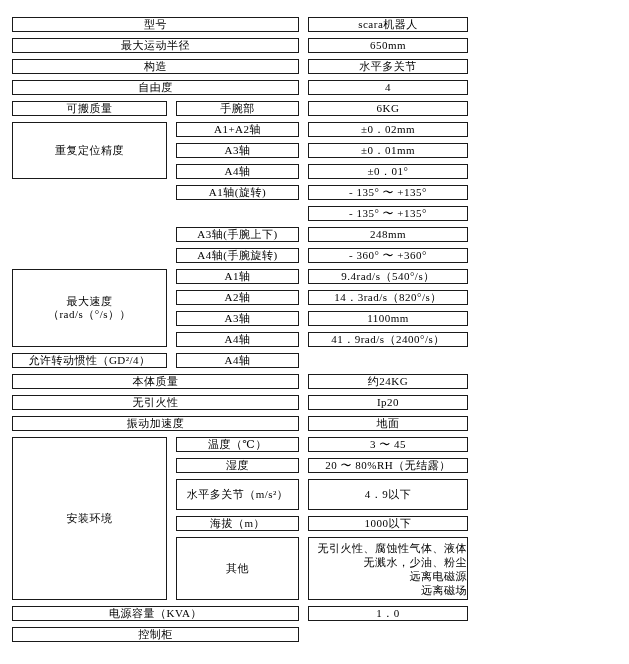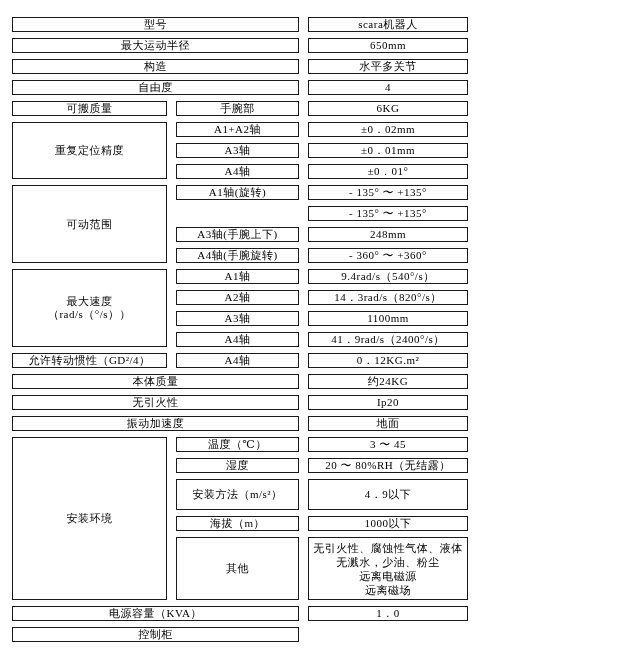--- a/index.html
+++ b/index.html
@@ -30,21 +30,21 @@
     align-items: center;
     justify-content: center;
     text-align: center;
     font-size: 11px;
     line-height: 13px;
     letter-spacing: 0.5px;
     overflow: hidden;
     white-space: nowrap;
   }
   .c .ln { display: block; }
-  .multiline { white-space: normal; line-height: 14px; }
+  .multiline { white-space: normal; line-height: 14px; align-items: flex-end; }
 </style>
 </head>
 <body>
 
 <div class="spec-table">
 
   <div class="c" style="grid-area:1/1/2/3">型号</div>
   <div class="c" style="grid-area:1/3/2/4">scara机器人</div>
 
   <div class="c" style="grid-area:2/1/3/3">最大运动半径</div>
@@ -61,21 +61,20 @@
   <div class="c" style="grid-area:5/3/6/4">6KG</div>
 
   <div class="c" style="grid-area:6/1/9/2">重复定位精度</div>
   <div class="c" style="grid-area:6/2/7/3">A1+A2轴</div>
   <div class="c" style="grid-area:6/3/7/4">±0．02mm</div>
   <div class="c" style="grid-area:7/2/8/3">A3轴</div>
   <div class="c" style="grid-area:7/3/8/4">±0．01mm</div>
   <div class="c" style="grid-area:8/2/9/3">A4轴</div>
   <div class="c" style="grid-area:8/3/9/4">±0．01°</div>
 
-  <div class="c" style="grid-area:9/1/13/2">可动范围</div>
   <div class="c" style="grid-area:9/2/10/3">A1轴(旋转)</div>
   <div class="c" style="grid-area:9/3/10/4">- 135° 〜 +135°</div>
   <div class="c" style="grid-area:10/3/11/4">- 135° 〜 +135°</div>
   <div class="c" style="grid-area:11/2/12/3">A3轴(手腕上下)</div>
   <div class="c" style="grid-area:11/3/12/4">248mm</div>
   <div class="c" style="grid-area:12/2/13/3">A4轴(手腕旋转)</div>
   <div class="c" style="grid-area:12/3/13/4">- 360° 〜 +360°</div>
 
   <div class="c" style="grid-area:13/1/17/2">
     <span class="ln">最大速度</span>
@@ -85,37 +84,36 @@
   <div class="c" style="grid-area:13/3/14/4">9.4rad/s（540°/s）</div>
   <div class="c" style="grid-area:14/2/15/3">A2轴</div>
   <div class="c" style="grid-area:14/3/15/4">14．3rad/s（820°/s）</div>
   <div class="c" style="grid-area:15/2/16/3">A3轴</div>
   <div class="c" style="grid-area:15/3/16/4">1100mm</div>
   <div class="c" style="grid-area:16/2/17/3">A4轴</div>
   <div class="c" style="grid-area:16/3/17/4">41．9rad/s（2400°/s）</div>
 
   <div class="c" style="grid-area:17/1/18/2">允许转动惯性（GD²/4）</div>
   <div class="c" style="grid-area:17/2/18/3">A4轴</div>
-  <div class="c" style="grid-area:17/3/18/4">0．12KG.m²</div>
 
   <div class="c" style="grid-area:18/1/19/3">本体质量</div>
   <div class="c" style="grid-area:18/3/19/4">约24KG</div>
 
   <div class="c" style="grid-area:19/1/20/3">无引火性</div>
   <div class="c" style="grid-area:19/3/20/4">Ip20</div>
 
   <div class="c" style="grid-area:20/1/21/3">振动加速度</div>
   <div class="c" style="grid-area:21/1/26/2">安装环境</div>
 
   <div class="c" style="grid-area:20/3/21/4">地面</div>
   <div class="c" style="grid-area:21/2/22/3">温度（℃）</div>
   <div class="c" style="grid-area:21/3/22/4">3 〜 45</div>
   <div class="c" style="grid-area:22/2/23/3">湿度</div>
   <div class="c" style="grid-area:22/3/23/4">20 〜 80%RH（无结露）</div>
-  <div class="c" style="grid-area:23/2/24/3">安装方法（m/s²）</div>
+  <div class="c" style="grid-area:23/2/24/3">水平多关节（m/s²）</div>
   <div class="c" style="grid-area:23/3/24/4">4．9以下</div>
   <div class="c" style="grid-area:24/2/25/3">海拔（m）</div>
   <div class="c" style="grid-area:24/3/25/4">1000以下</div>
   <div class="c" style="grid-area:25/2/26/3">其他</div>
   <div class="c multiline" style="grid-area:25/3/26/4">
     <span class="ln">无引火性、腐蚀性气体、液体</span>
     <span class="ln">无溅水，少油、粉尘</span>
     <span class="ln">远离电磁源</span>
     <span class="ln">远离磁场</span>
   </div>

